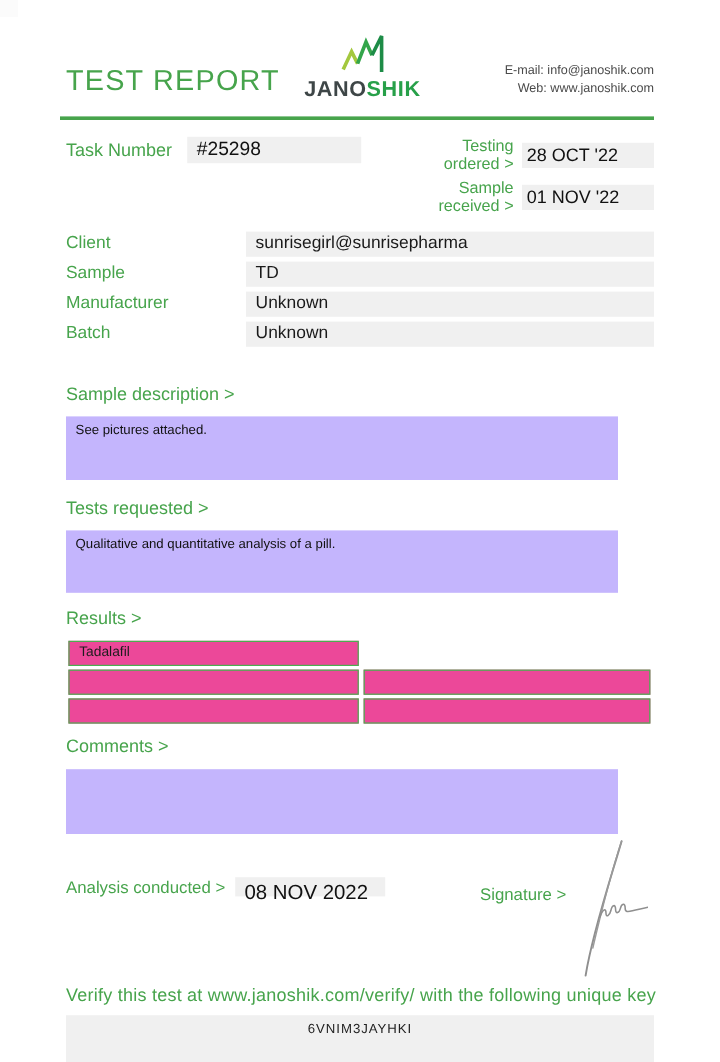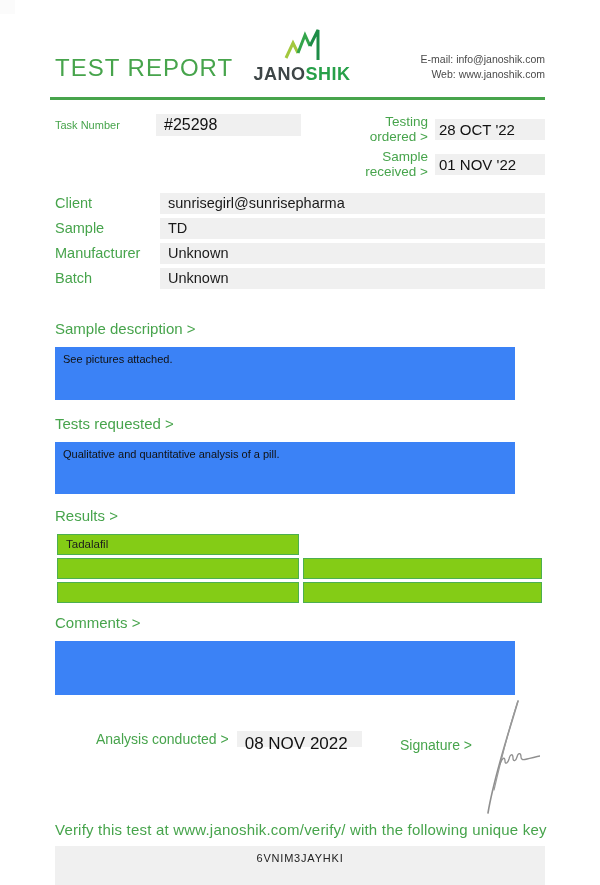--- a/index.html
+++ b/index.html
@@ -16,50 +16,50 @@
   .logo-icon { display:block; margin:0 auto 1px auto; }
   .logo-text { font-size:18px; font-weight:bold; letter-spacing:0.5px; color:#3e4647; }
   .logo-text .shik { color:#27a049; }
   .contact { position:absolute; right:55px; top:52px; text-align:right; font-size:10.5px; line-height:15px; color:#4a4a4a; }
   .header-rule { position:absolute; left:50px; top:97px; width:495px; height:3px; background:#47a44c; }
 
   
   .green { color:#47a44c; }
   .graybox { background:#f0f0f0; }
   .task-row { position:absolute; left:55px; top:114px; display:flex; align-items:center; }
-  .task-label { font-size:11px; width:101px; }
+  .task-label { font-size:15px; width:101px; }
   .task-value { width:145px; height:22px; line-height:22px; padding-left:8px; font-size:16px; color:#111; }
   .meta-right { position:absolute; left:338px; top:114px; width:207px; }
   .meta-right .mrow { display:flex; align-items:center; margin-bottom:5px; }
   .mlabel { flex:1; text-align:right; font-size:13.5px; padding-right:7px; }
   .mvalue { width:110px; height:21px; line-height:21px; padding-left:4px; font-size:15px; color:#111; }
 
   
   .details { position:absolute; left:55px; top:193px; width:490px; }
-  .drow { display:flex; margin-bottom:4px; }
+  .drow { display:flex; margin-bottom:4px;gap:45px; }
   .dlabel { width:105px; font-size:14.5px; line-height:21px; }
   .dvalue { flex:1; height:21px; line-height:21px; padding-left:8px; font-size:14.5px; color:#1a1a1a; }
 
   
   .sec-h { position:absolute; left:55px; font-size:15px; color:#47a44c; }
-  .sec-box { position:absolute; left:55px; width:460px; background:#3b82f6; font-size:11px; color:#111; padding:6px 8px; }
+  .sec-box { position:absolute; left:55px; width:460px; background:#c4b5fd; font-size:11px; color:#111; padding:6px 8px; }
   .h-desc { top:320px; } .b-desc { top:347px; height:53px; }
   .h-tests { top:415px; } .b-tests { top:442px; height:52px; }
   .h-results { top:507px; }
   .h-comments { top:614px; } .b-comments { top:641px; height:54px; }
 
   
   .rtable { position:absolute; left:57px; top:534px; width:485px; }
   .rrow { display:flex; margin-bottom:3px; }
-  .rcell { border:1px solid #4caf50; height:21px; line-height:19px; font-size:11.5px; padding-left:8px; background:#84cc16; }
+  .rcell { border:1px solid #4caf50; height:21px; line-height:19px; font-size:11.5px; padding-left:8px; background:#ec4899; }
   .rcell.c1 { width:242px; margin-right:4px; }
   .rcell.c2 { flex:1; }
 
   
-  .analysis-row { position:absolute; left:55px; top:731px; display:flex; align-items:flex-start;margin-left:41px; }
+  .analysis-row { position:absolute; left:55px; top:731px; display:flex; align-items:flex-start; }
   .analysis-label { font-size:14px; margin-right:8px; }
   .analysis-date { height:16px; line-height:26px; padding:0 14px 0 8px; font-size:17px; color:#111; }
   .sig-label { position:absolute; left:400px; top:737px; font-size:14px; }
   .signature { position:absolute; left:478px; top:698px; }
 
   .verify-line { position:absolute; left:55px; top:821px; width:490px; font-size:15px; letter-spacing:0.2px; color:#47a44c; white-space:nowrap; }
   .key-box { position:absolute; left:55px; top:846px; width:490px; height:40px; line-height:24px; text-align:center; font-size:11px; letter-spacing:0.8px; color:#222; }
 </style>
 </head>
 <body>

